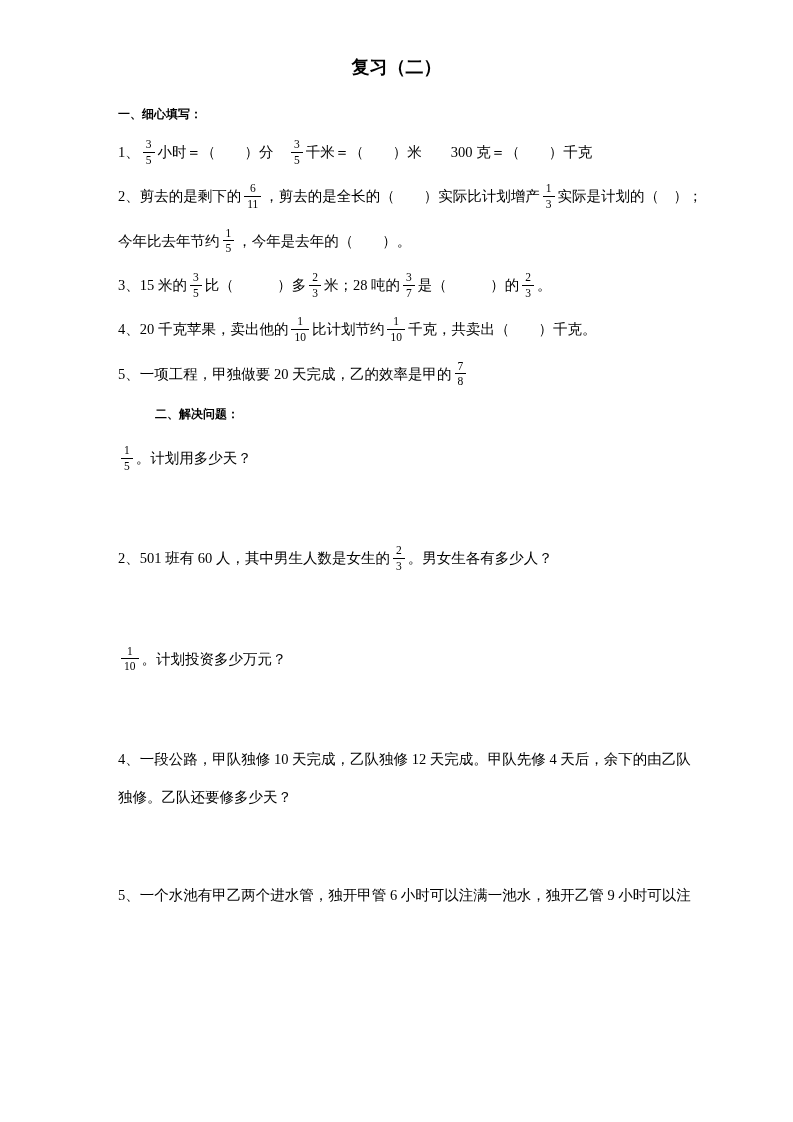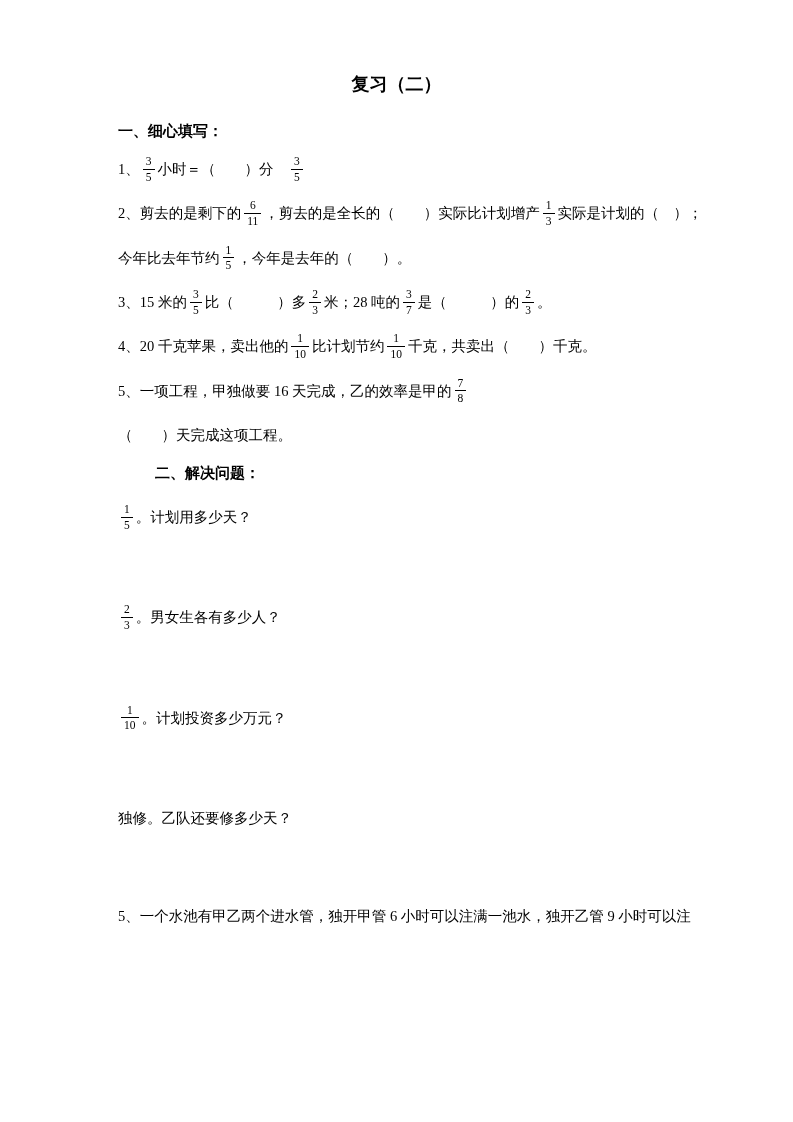--- a/index.html
+++ b/index.html
@@ -1,35 +1,35 @@
 <!DOCTYPE html>
 <html><head>
 <meta charset="utf-8">
 <style>
   html, body { margin: 0; padding: 0; background: #ffffff; }
   .page {
     width: 793px;
     height: 1122px;
     box-sizing: border-box;
     margin: 0 auto;
-    padding: 72px 96px 40px 118px;
+    padding: 55px 96px 40px 118px;
     background: #ffffff;
     color: #000000;
     font-family: "Liberation Serif", "DejaVu Serif", serif;
     overflow: hidden;
   }
   .title {
     font-size: 18px;
     font-weight: bold;
     text-align: center;
     line-height: 24px;
     margin: 0 22px 24px 0;
   }
   .heading {
-    font-size: 15px;
+    font-size: 12px;
     font-weight: bold;
     line-height: 22px;
     margin: 0 0 12px 0;
   }
   .line {
     font-size: 14.5px;
     line-height: 30px;
     margin: 0;
     white-space: nowrap;
   }
@@ -52,49 +52,49 @@
 </style>
 </head>
 <body>
 
 <div class="page">
   <h1 class="title">复习（二）</h1>
   <div id="sections">
       <section class="section section-1">
         <p class="heading">一、细心填写：</p>
         <div class="item">
-          <p class="line"><span>1、</span><span class="frac"><span class="num">3</span><span class="den">5</span></span><span>小时＝（　　）分　</span><span class="frac"><span class="num">3</span><span class="den">5</span></span></p>
+          <p class="line"><span>1、</span><span class="frac"><span class="num">3</span><span class="den">5</span></span><span>小时＝（　　）分　</span><span class="frac"><span class="num">3</span><span class="den">5</span></span><span>千米＝（　　）米　　300 克＝（　　）千克</span></p>
         </div>
         <div class="item">
           <p class="line"><span>2、剪去的是剩下的</span><span class="frac"><span class="num">6</span><span class="den">11</span></span><span>，剪去的是全长的（　　）实际比计划增产</span><span class="frac"><span class="num">1</span><span class="den">3</span></span><span>实际是计划的（　）；</span></p>
           <p class="line"><span>今年比去年节约</span><span class="frac"><span class="num">1</span><span class="den">5</span></span><span>，今年是去年的（　　）。</span></p>
         </div>
         <div class="item">
           <p class="line"><span>3、15 米的</span><span class="frac"><span class="num">3</span><span class="den">5</span></span><span>比（　　　）多</span><span class="frac"><span class="num">2</span><span class="den">3</span></span><span>米；28 吨的</span><span class="frac"><span class="num">3</span><span class="den">7</span></span><span>是（　　　）的</span><span class="frac"><span class="num">2</span><span class="den">3</span></span><span>。</span></p>
         </div>
         <div class="item">
           <p class="line"><span>4、20 千克苹果，卖出他的</span><span class="frac"><span class="num">1</span><span class="den">10</span></span><span>比计划节约</span><span class="frac"><span class="num">1</span><span class="den">10</span></span><span>千克，共卖出（　　）千克。</span></p>
         </div>
         <div class="item">
-          <p class="line"><span>5、一项工程，甲独做要 16 天完成，乙的效率是甲的</span><span class="frac"><span class="num">7</span><span class="den">8</span></span></p>
-          <p class="line"><span>（　　）天完成这项工程。</span></p>
+          <p class="line"><span>5、一项工程，甲独做要 20 天完成，乙的效率是甲的</span><span class="frac"><span class="num">7</span><span class="den">8</span></span></p>
         </div>
       </section>
       <section class="section section-2">
         <p class="heading">二、解决问题：</p>
         <div class="item">
           <p class="line"><span class="frac"><span class="num">1</span><span class="den">5</span></span><span>。计划用多少天？</span></p>
         </div>
         <div class="item">
-          <p class="line"><span class="frac"><span class="num">2</span><span class="den">3</span></span><span>。男女生各有多少人？</span></p>
+          <p class="line"><span>2、501 班有 60 人，其中男生人数是女生的</span><span class="frac"><span class="num">2</span><span class="den">3</span></span><span>。男女生各有多少人？</span></p>
         </div>
         <div class="item">
           <p class="line"><span class="frac"><span class="num">1</span><span class="den">10</span></span><span>。计划投资多少万元？</span></p>
         </div>
         <div class="item">
+          <p class="line"><span>4、一段公路，甲队独修 10 天完成，乙队独修 12 天完成。甲队先修 4 天后，余下的由乙队</span></p>
           <p class="line"><span>独修。乙队还要修多少天？</span></p>
         </div>
         <div class="item">
           <p class="line"><span>5、一个水池有甲乙两个进水管，独开甲管 6 小时可以注满一池水，独开乙管 9 小时可以注</span></p>
         </div>
       </section>
     </div>
 </div>
 
 </body></html>

